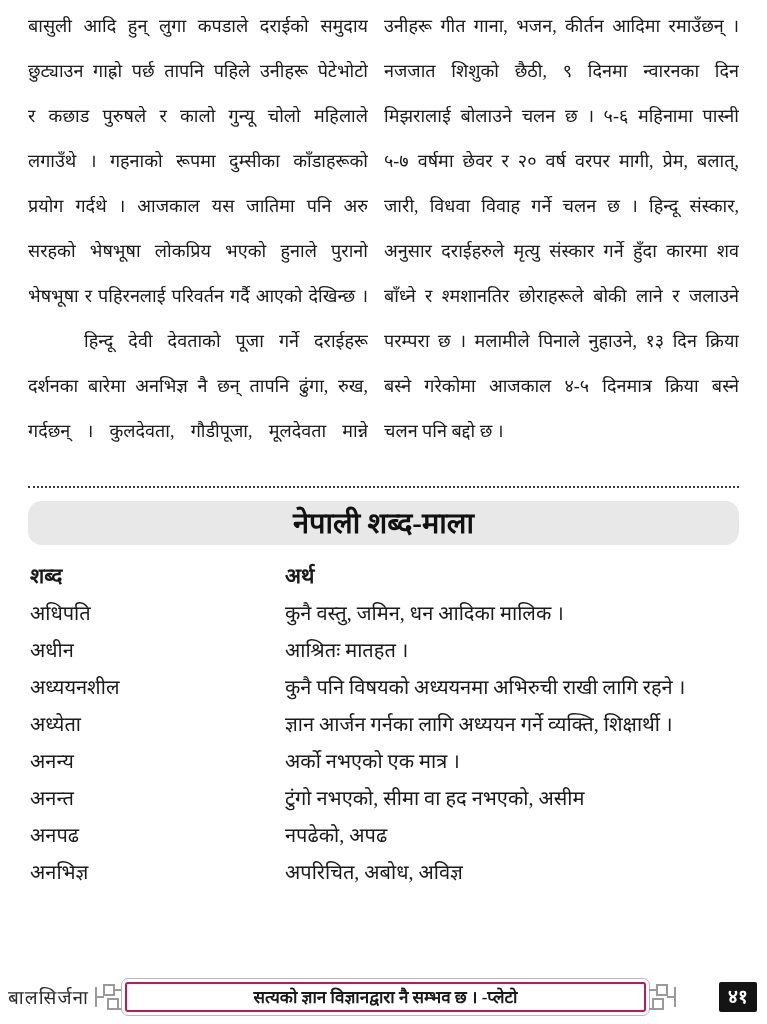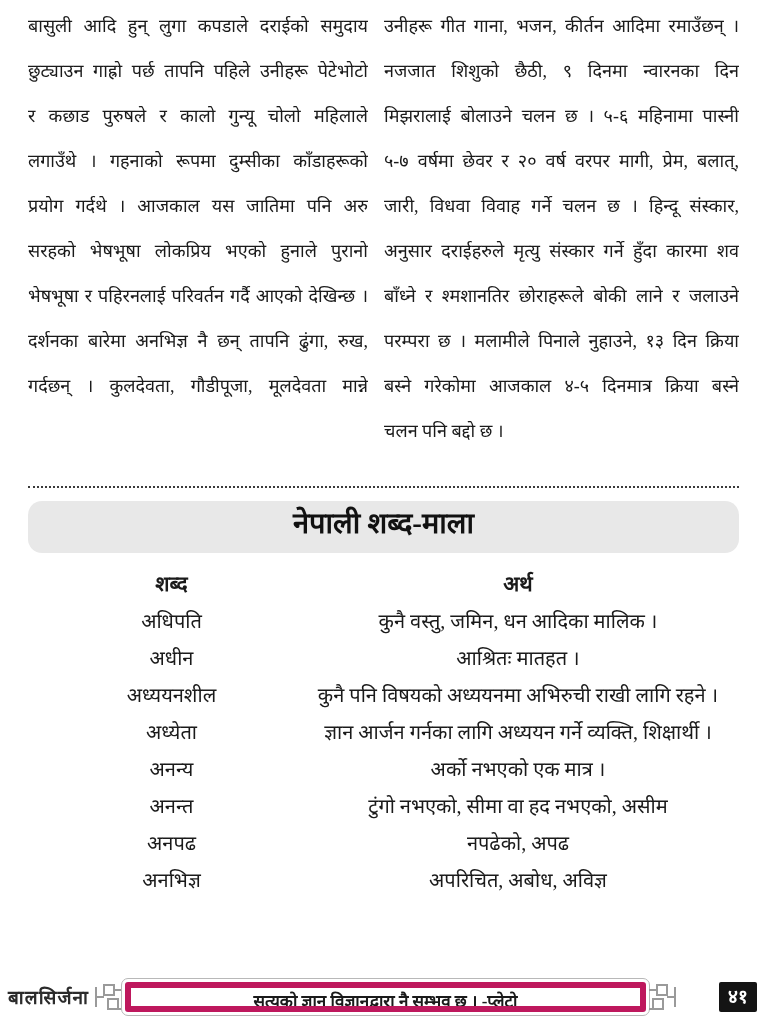--- a/index.html
+++ b/index.html
@@ -40,60 +40,60 @@
   
   .dotted-rule {
     margin: 32px 28px 0 28px;
     border-top: 2px dotted #3a3a3a;
     height: 0;
   }
 
   
   .banner {
     margin: 13px 28px 0 28px;
-    height: 52px;
+    height: 44px;
     border-radius: 14px;
     text-align: center;
     font-weight: bold;
     font-size: 29px;
     line-height: 44px;
     color: #111;
   }
 
   
-  .glossary { margin: 12px 30px 0 44px; text-align: center; }
+  .glossary { margin: 12px 30px 0 30px; }
   .g-row { display: flex; height: 37px; line-height: 37px; }
   .g-head { font-weight: bold; font-size: 21px; height: 38px; line-height: 38px; }
   .g-word { width: 255px; font-size: 20px; }
   .g-meaning { flex: 1; font-size: 20px; white-space: nowrap; overflow: hidden; }
   .g-head .g-word, .g-head .g-meaning { font-size: 21px; }
 
   
   .footer {
     position: absolute;
     left: 0; right: 0; bottom: 8px;
     height: 38px;
     display: flex;
     align-items: center;
     padding: 0 10px 0 8px;
   }
   .brand {
-    font-weight: bold;
+    font-weight: normal;
     font-size: 19px;
     color: #2b2b2b;
     letter-spacing: 1px;
     white-space: nowrap;
     margin-right: 4px;
   }
   .ornament { flex: 0 0 auto; width: 30px; height: 38px; }
   .quote-box {
     flex: 1;
     height: 30px;
     line-height: 28px;
-    border: 6px solid #be185d;
+    border: 2px solid #be185d;
     border-radius: 3px;
     outline: 1px solid #b8b8b8;
     outline-offset: 3px;
     text-align: center;
     font-weight: bold;
     font-size: 17px;
     margin: 0 2px;
     background: #fff;
     overflow: hidden;
   }
@@ -116,20 +116,21 @@
 
   <div class="columns">
     <div class="col col-left">
         <div class="line">बासुली आदि हुन् लुगा कपडाले दराईको समुदाय</div>
         <div class="line">छुट्याउन गाह्रो पर्छ तापनि पहिले उनीहरू पेटेभोटो</div>
         <div class="line">र कछाड पुरुषले र कालो गुन्यू चोलो महिलाले</div>
         <div class="line">लगाउँथे । गहनाको रूपमा दुम्सीका काँडाहरूको</div>
         <div class="line">प्रयोग गर्दथे । आजकाल यस जातिमा पनि अरु</div>
         <div class="line">सरहको भेषभूषा लोकप्रिय भएको हुनाले पुरानो</div>
         <div class="line">भेषभूषा र पहिरनलाई परिवर्तन गर्दै आएको देखिन्छ ।</div>
+        <div class="line indent">हिन्दू देवी देवताको पूजा गर्ने दराईहरू</div>
         <div class="line">दर्शनका बारेमा अनभिज्ञ नै छन् तापनि ढुंगा, रुख,</div>
         <div class="line">गर्दछन् । कुलदेवता, गौडीपूजा, मूलदेवता मान्ने</div>
       </div>
     <div class="col col-right">
         <div class="line">उनीहरू गीत गाना, भजन, कीर्तन आदिमा रमाउँछन् ।</div>
         <div class="line">नजजात शिशुको छैठी, ९ दिनमा न्वारनका दिन</div>
         <div class="line">मिझरालाई बोलाउने चलन छ । ५-६ महिनामा पास्नी</div>
         <div class="line">५-७ वर्षमा छेवर र २० वर्ष वरपर मागी, प्रेम, बलात्,</div>
         <div class="line">जारी, विधवा विवाह गर्ने चलन छ । हिन्दू संस्कार,</div>
         <div class="line">अनुसार दराईहरुले मृत्यु संस्कार गर्ने हुँदा कारमा शव</div>

